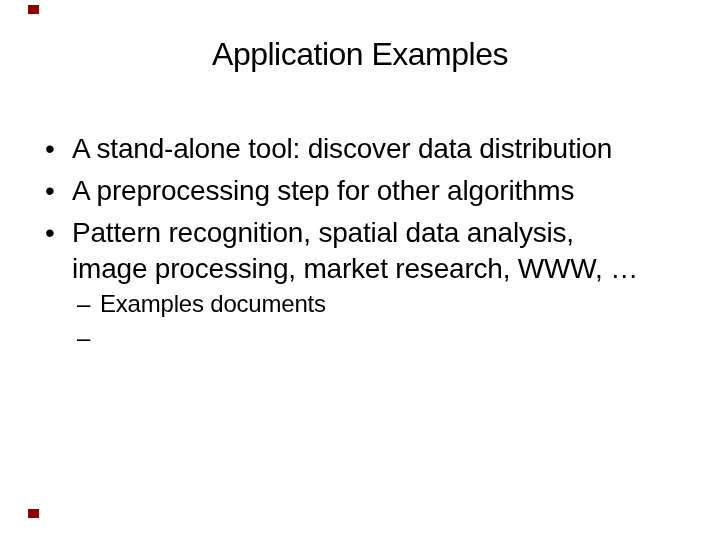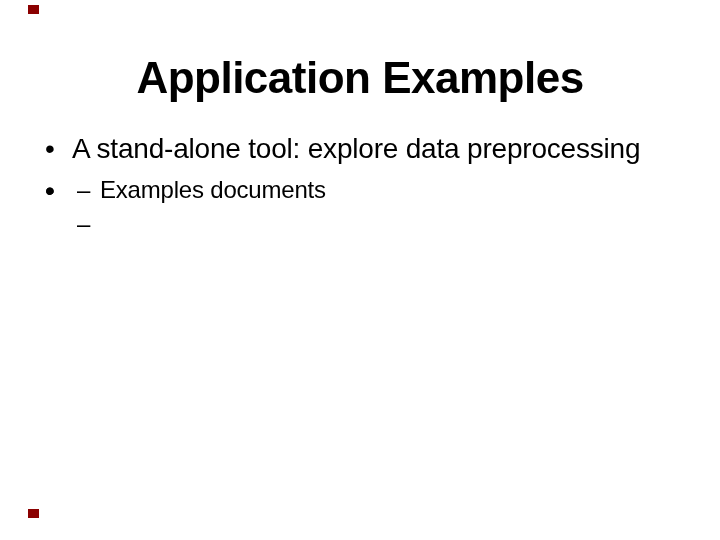--- a/index.html
+++ b/index.html
@@ -23,25 +23,25 @@
     height: 9px;
     background: #8b0000;
   }
   .corner-mark.top { top: 5px; }
   .corner-mark.bottom { top: 509px; }
 
   .title {
     position: absolute;
     left: 0;
     right: 0;
-    top: 53px;
+    top: 36px;
     margin: 0;
     text-align: center;
-    font-size: 44px;
-    font-weight: 700;
+    font-size: 32px;
+    font-weight: 400;
     letter-spacing: -0.5px;
     color: #000000;
     white-space: nowrap;
   }
 
   .body {
     position: absolute;
     left: 42px;
     top: 131px;
     width: 600px;
@@ -86,29 +86,31 @@
 
   <div class="corner-mark top"></div>
   <div class="corner-mark bottom"></div>
 
   <h1 class="title">Application Examples</h1>
 
   <div class="body">
 
     <div class="item">
       <span class="marker">•</span>
-      <span class="text">A stand-alone tool: explore data preprocessing</span>
+      <span class="text">A stand-alone tool: discover data distribution</span>
     </div>
 
     <div class="item">
       <span class="marker">•</span>
+      <span class="text">A preprocessing step for other algorithms</span>
     </div>
 
     <div class="item last">
       <span class="marker">•</span>
+      <span class="text">Pattern recognition, spatial data analysis, image processing, market research, WWW, …</span>
     </div>
 
     <div class="sub">
       <span class="marker">–</span>
       <span class="text">Examples documents</span>
     </div>
 
     <div class="sub">
       <span class="marker">–</span>
     </div>

